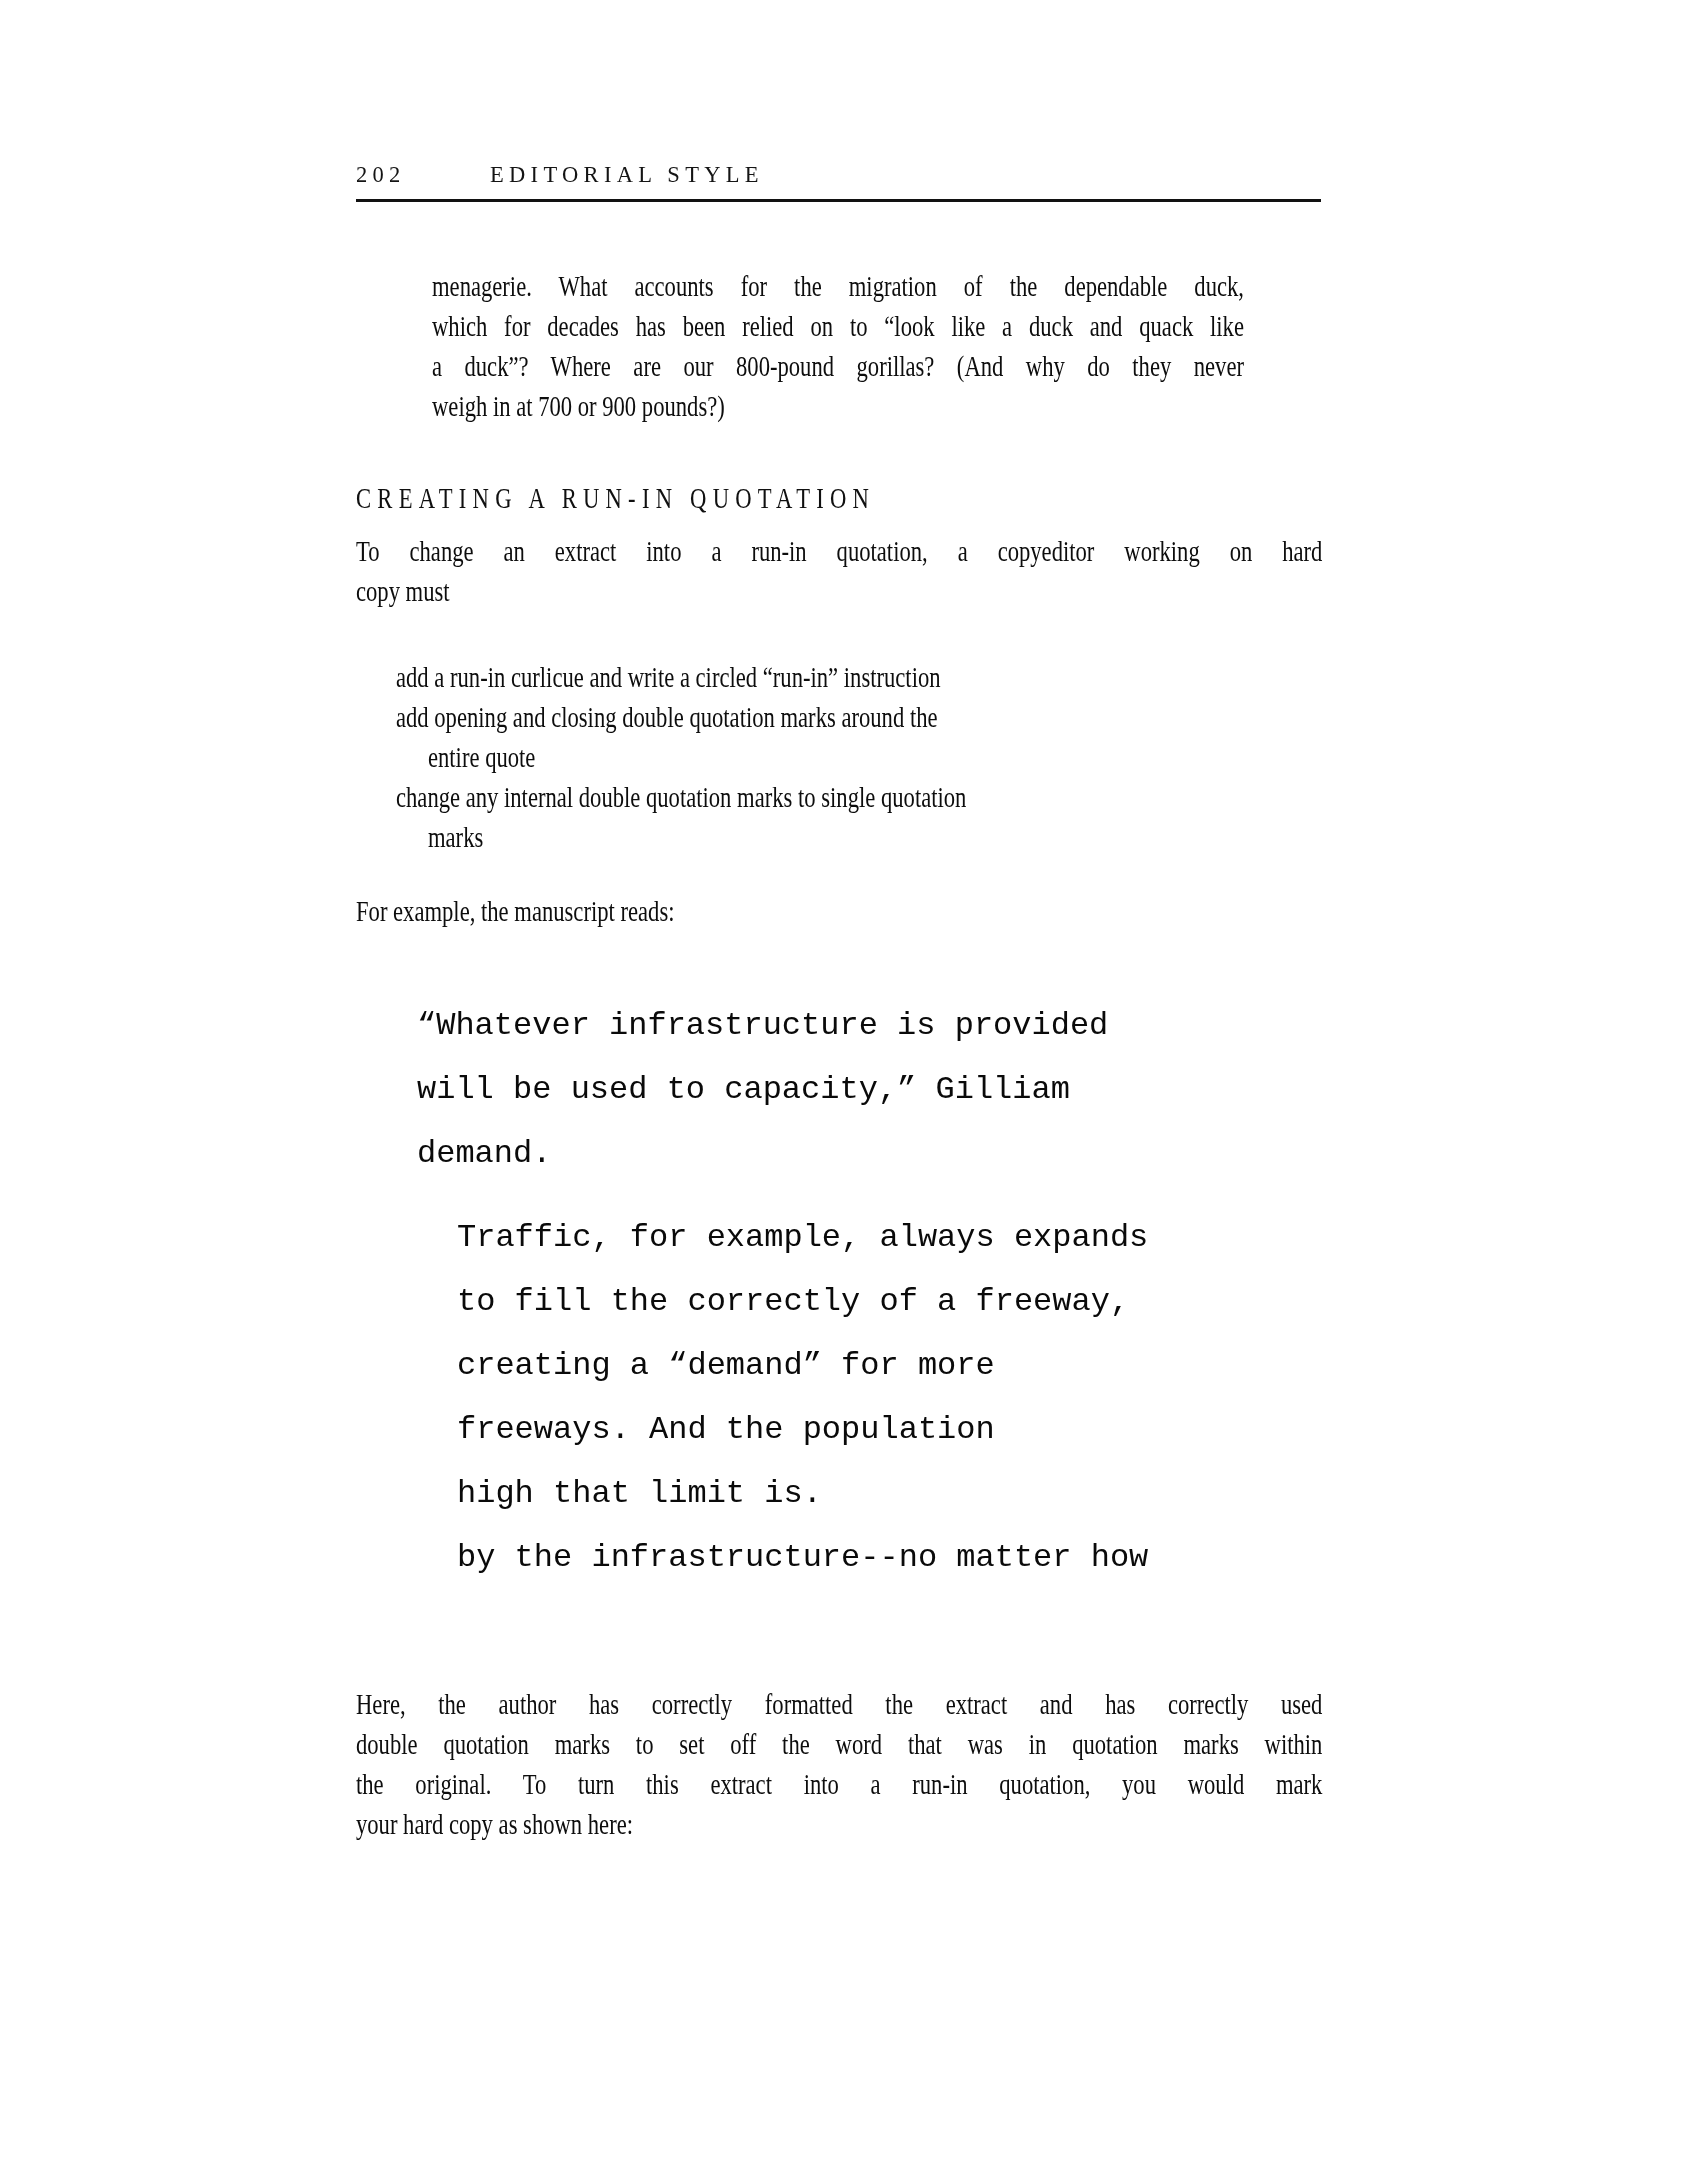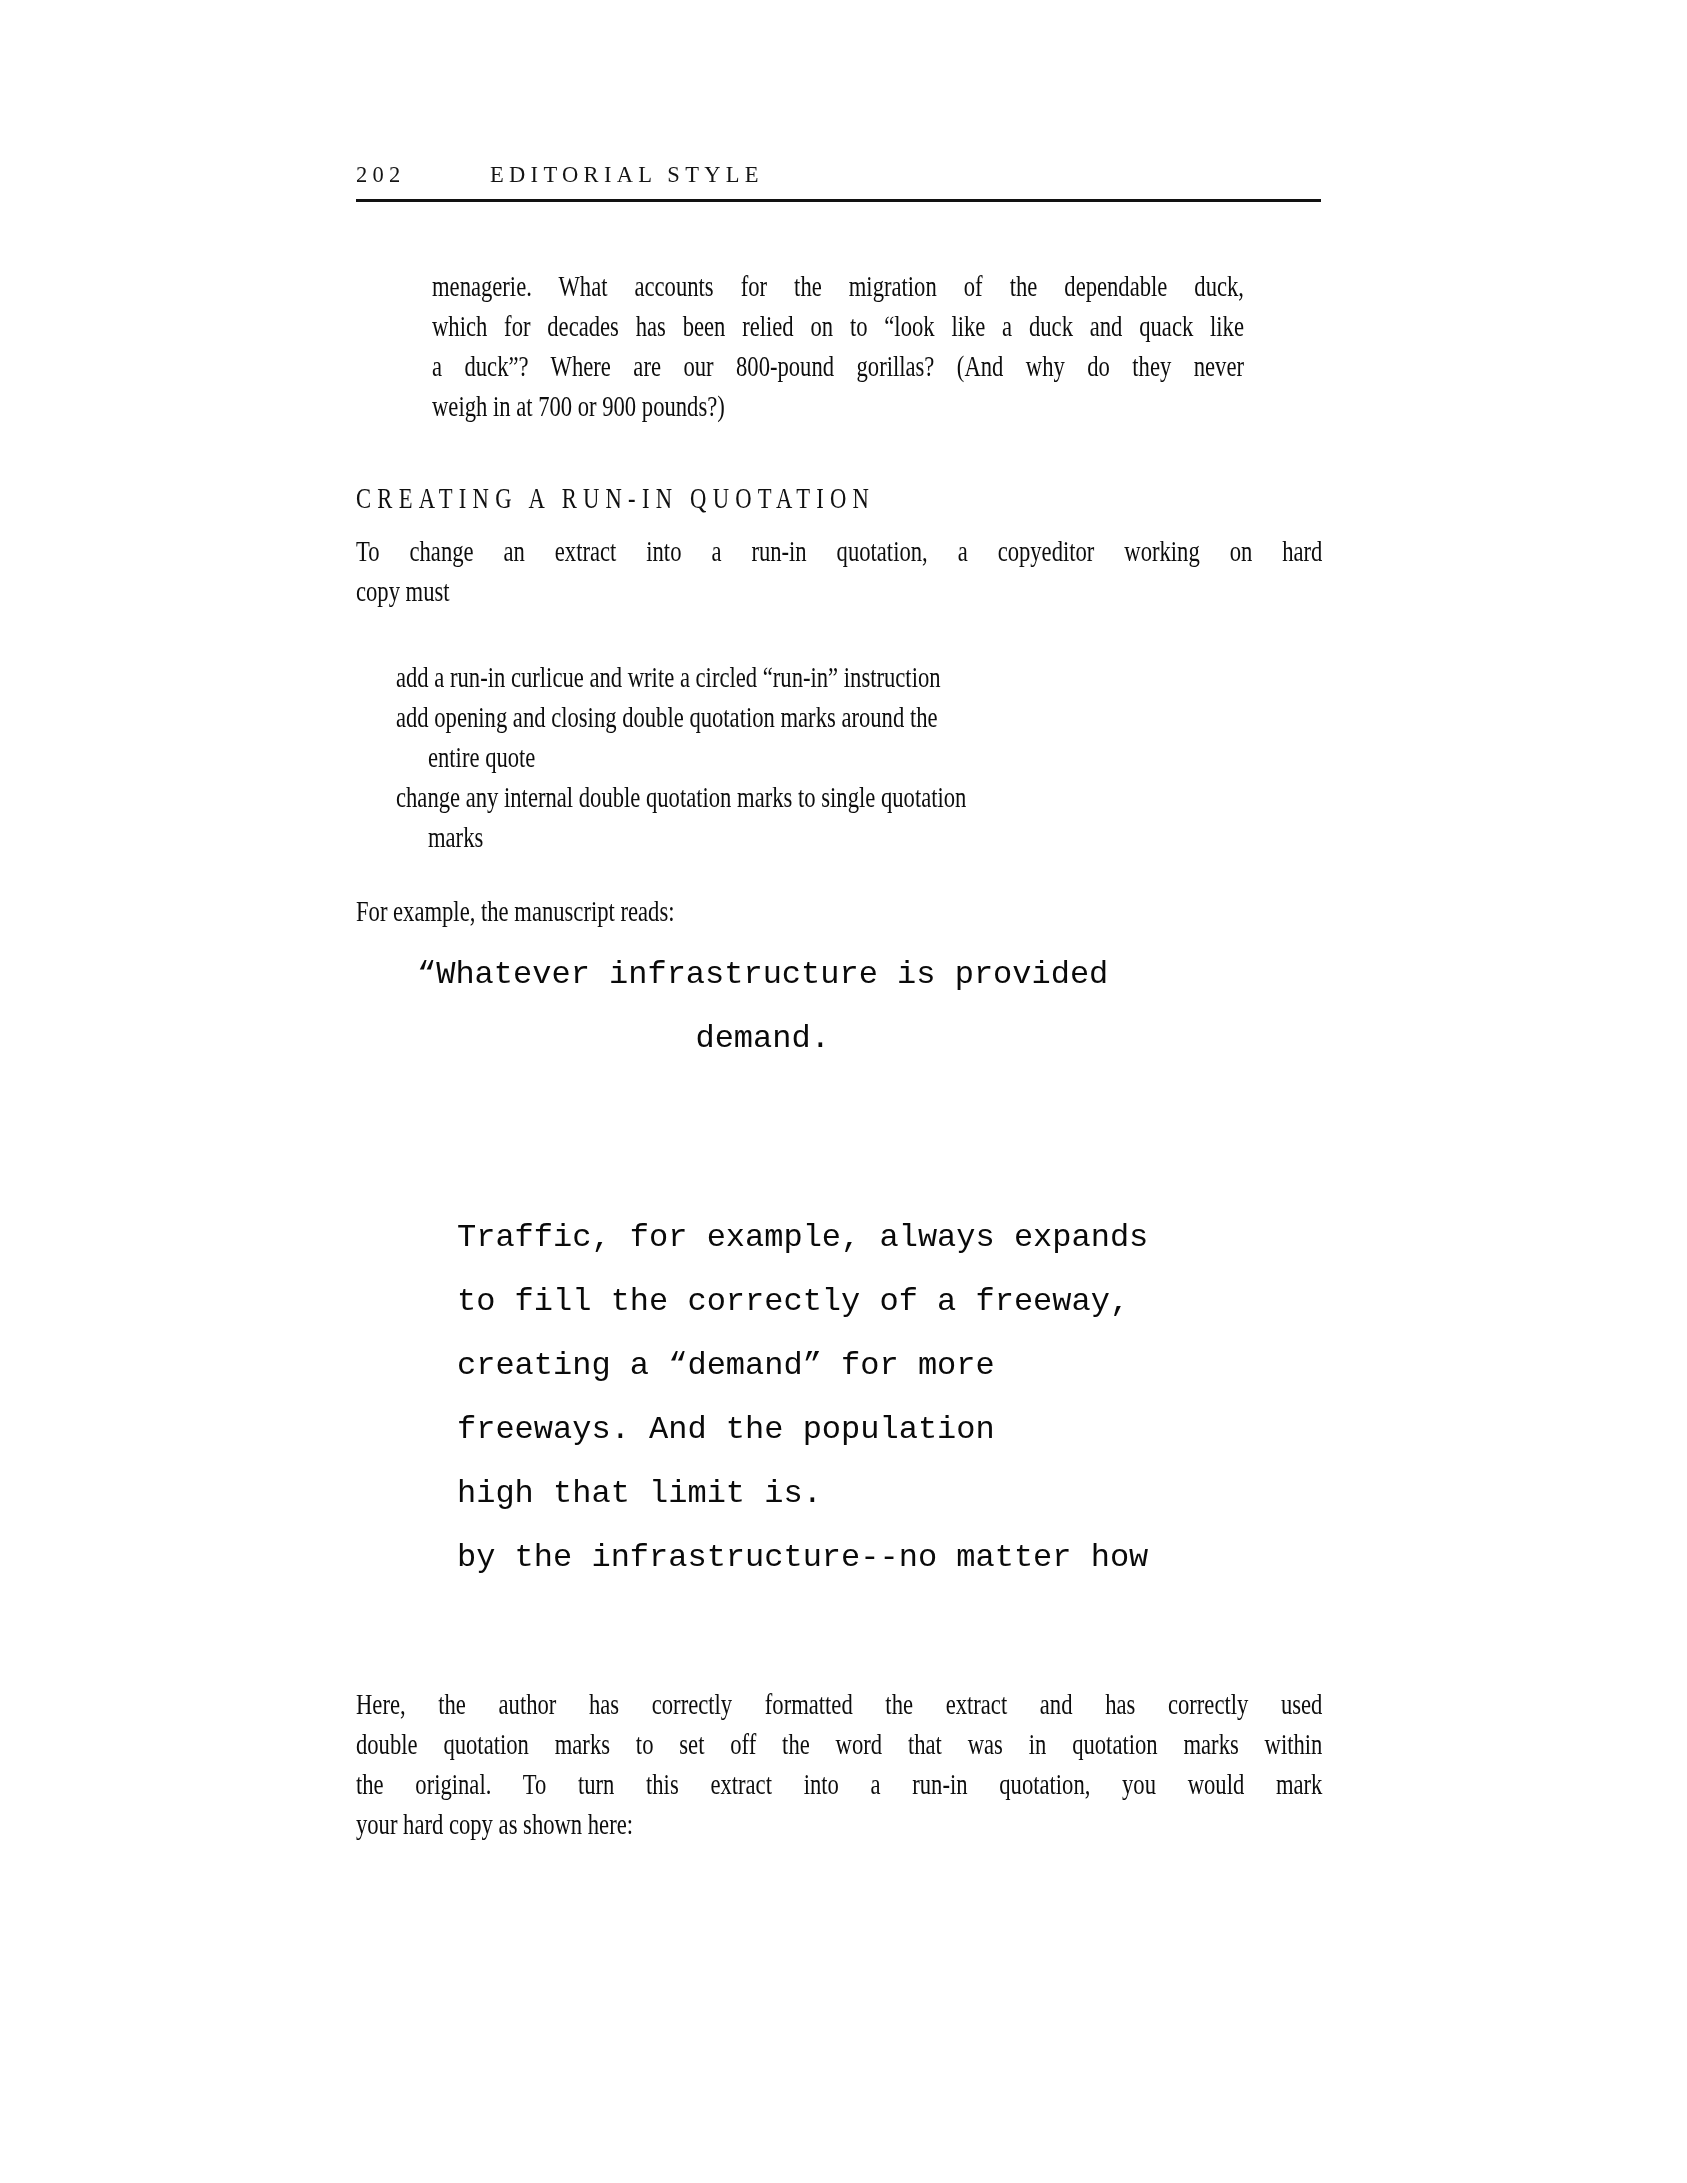--- a/index.html
+++ b/index.html
@@ -20,21 +20,21 @@
   .jl { text-align:justify; text-align-last:justify; white-space:normal; }
   .indent2 { padding-left:41px; }
   .heading { font-size:29px; line-height:40px; letter-spacing:8px; white-space:nowrap; color:#101010; }
   
   .mono { font-family:"Liberation Mono","DejaVu Sans Mono",monospace; font-size:32px; line-height:64px; color:#0a0a0a; }
   .mono .line { white-space:pre; }
   .extract   { left:432px; top:266px;  width:1041px; }
   .intro     { left:356px; top:531px;  width:1239px; }
   .listblk   { left:396px; top:657px;  width:1191px; }
   .lead      { left:356px; top:891px; width:1239px; }
-  .mono1     { left:417px; top:943px;text-align:center; }
+  .mono1     { left:417px; top:994px; }
   .mono2     { left:457px; top:1206px; }
   .closing   { left:356px; top:1684px; width:1239px; }
   .headingpos{ left:356px; top:478px; }
 </style>
 </head>
 <body>
 
 <div class="page">
 
   <div class="abs pagehead" style="left:356px">202</div>
@@ -60,20 +60,21 @@
       <div class="line">add opening and closing double quotation marks around the</div>
       <div class="line indent2">entire quote</div>
       <div class="line">change any internal double quotation marks to single quotation</div>
       <div class="line indent2">marks</div>
     </div>
 
   <div class="abs serif cond lead">For example, the manuscript reads:</div>
 
   <div class="abs mono mono1">
       <div class="line">“Whatever infrastructure is provided</div>
+      <div class="line">will be used to capacity,” Gilliam</div>
       <div class="line">demand.</div>
     </div>
 
   <div class="abs mono mono2">
       <div class="line">Traffic, for example, always expands</div>
       <div class="line">to fill the correctly of a freeway,</div>
       <div class="line">creating a “demand” for more</div>
       <div class="line">freeways. And the population</div>
       <div class="line">high that limit is.</div>
       <div class="line">by the infrastructure--no matter how</div>

